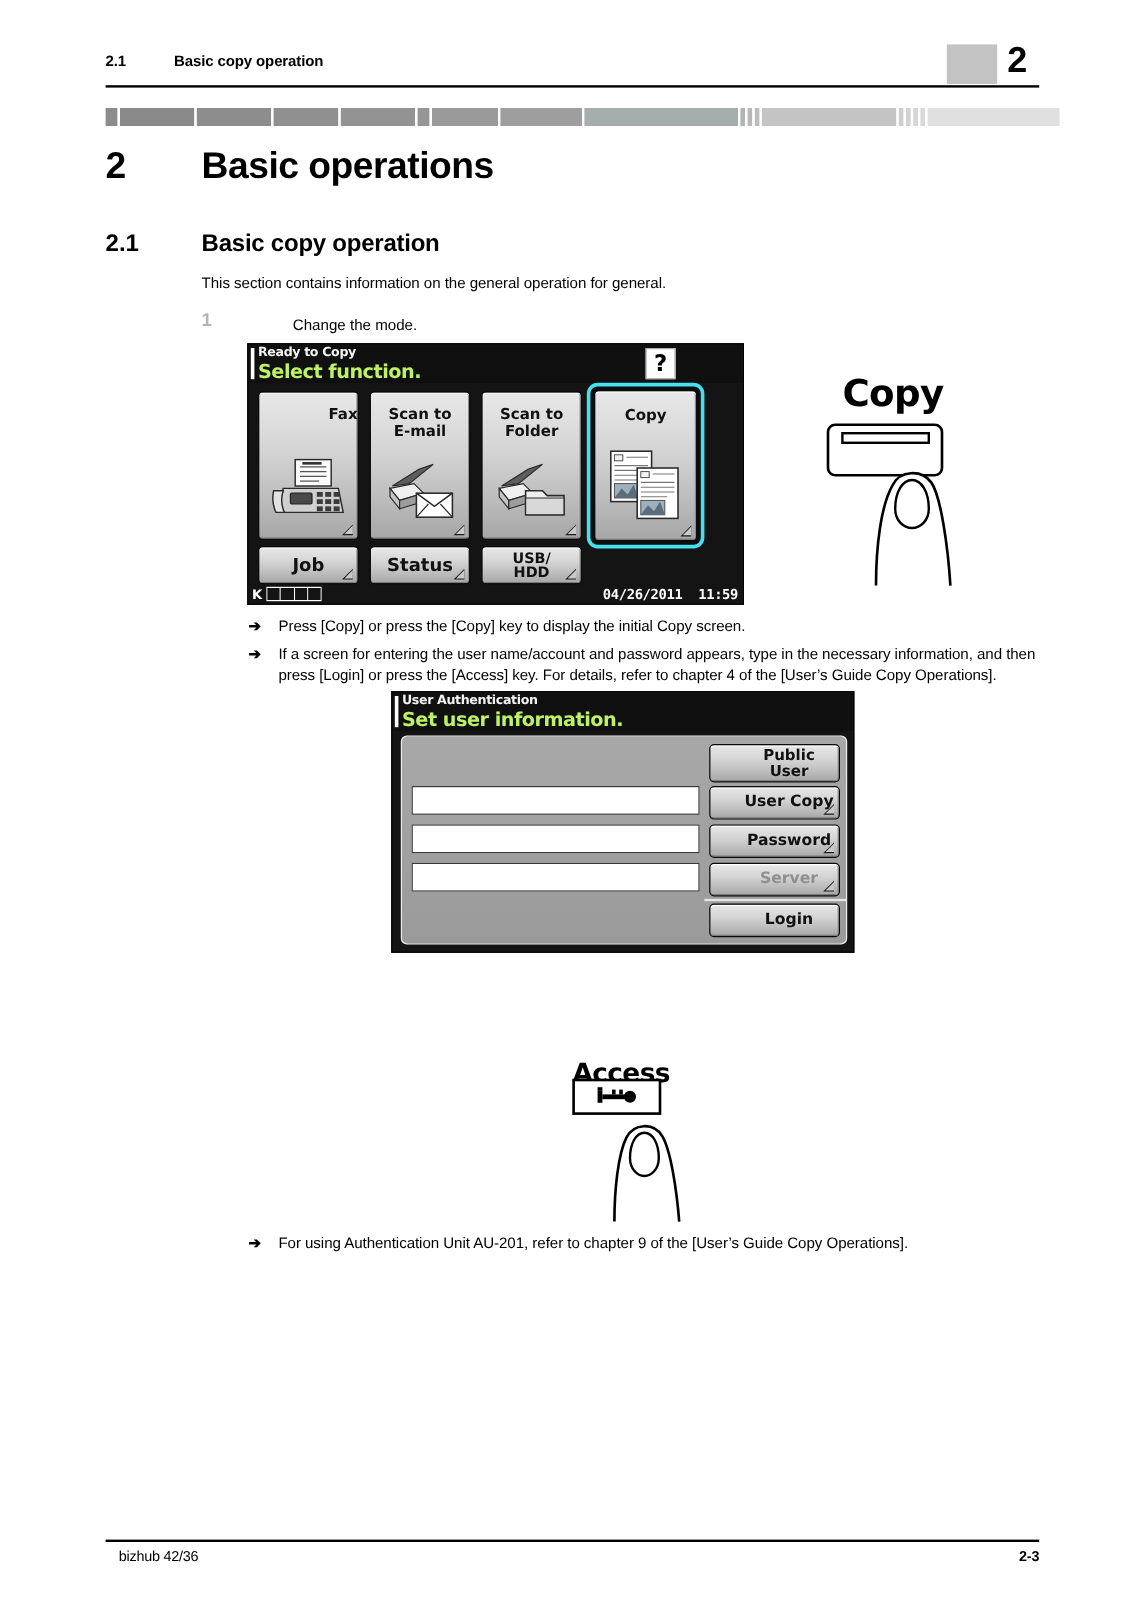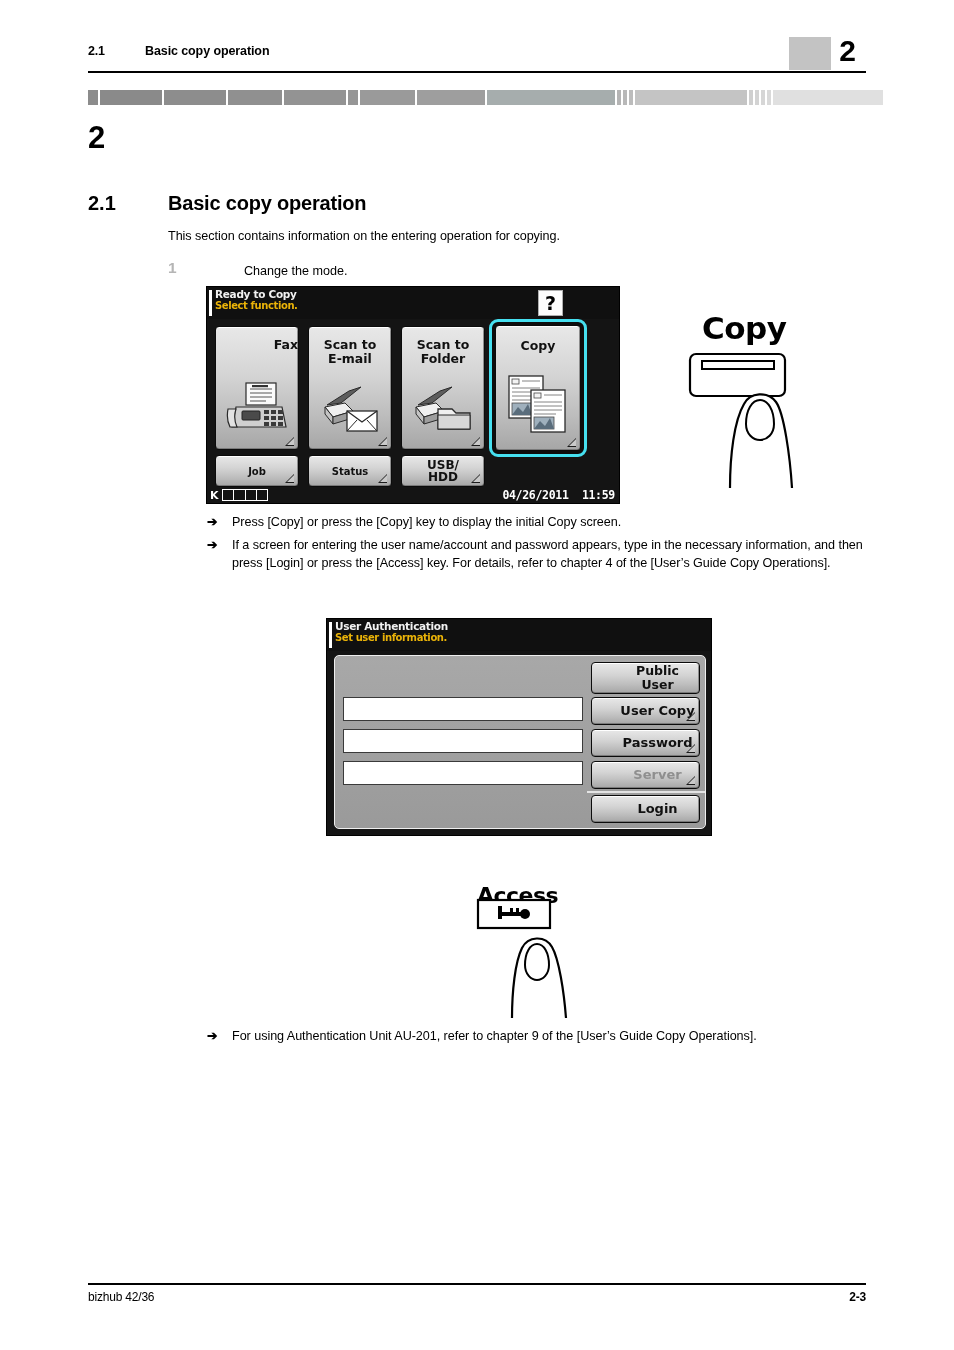--- a/index.html
+++ b/index.html
@@ -129,22 +129,22 @@
     position: absolute; left: 2px; top: 3px; width: 3px; height: 26px;
     background: #ffffff;
   }
   .lcd-status {
     position: absolute; left: 8px; top: 1px;
     font-size: 10.5px; font-weight: bold; letter-spacing: -0.3px;
     color: #f2f2f2;
   }
   .lcd-prompt {
     position: absolute; left: 8px; top: 13px;
-    font-size: 10px; font-weight: bold; letter-spacing: -0.4px;
-    color: #eab308;
+    font-size: 16px; font-weight: bold; letter-spacing: -0.4px;
+    color: #bef264;
   }
   .help-btn {
     position: absolute;
     background: #fdfdfd;
     border: 1px solid #b0b0b0;
     color: #000;
     text-align: center;
     font-weight: bold;
     font-family: "DejaVu Sans", sans-serif;
   }
@@ -195,21 +195,21 @@
   .fnkey { width: 84px; height: 124px; top: 39px; }
   .fnkey .klabel { top: 11px; font-size: 12.5px; line-height: 14px; }
   #key-fax    { position: absolute; left: 8px; text-align: right; }
   #key-scanmail { position: absolute; left: 101px; }
   #key-scanfolder { position: absolute; left: 194px; }
   #ring-copy  { left: 282px; top: 32px; width: 98px; height: 138px; }
   #key-copy   { position: absolute; left: 288px; top: 38px; width: 86px; height: 126px; }
   #key-copy .klabel { top: 12px; font-size: 12.5px; }
 
   .botkey { position: absolute; width: 84px; height: 32px; top: 168px; }
-  .botkey .klabel { top: 50%; transform: translateY(-50%); font-size: 10px; line-height: 13px; }
+  .botkey .klabel { top: 50%; transform: translateY(-50%); font-size: 15px; line-height: 13px; }
   #key-job { left: 8px; }
   #key-status { left: 101px; }
   #key-usbhdd { left: 194px; }
   #key-usbhdd .klabel { line-height: 12px; font-size: 12px; }
 
   .lcd-footer {
     position: absolute; left: 0; right: 0; bottom: 0; height: 16px;
     background: #141414;
   }
   .toner-k {
@@ -231,21 +231,21 @@
     position: absolute; right: 4px; bottom: 1px;
     font-size: 11.5px; font-weight: bold; color: #ffffff;
     font-family: "DejaVu Sans Mono", monospace;
     letter-spacing: -0.3px;
   }
 
   
   .fnicon { position: absolute; left: 50%; transform: translateX(-50%); bottom: 12px; }
 
   
-  #panel-user-auth { left: 326px; top: 618px; width: 386px; height: 218px; }
+  #panel-user-auth { left: 326px; top: 576px; width: 386px; height: 218px; }
   .auth-body {
     position: absolute; left: 7px; top: 36px; width: 372px; height: 174px;
     background: linear-gradient(180deg,#a8a8a8,#9a9a9a);
     border: 1.5px solid #efefef;
     border-radius: 5px;
   }
   .auth-field {
     position: absolute; left: 8px; width: 240px; height: 24px;
     background: #ffffff;
     border: 1.5px solid #3a3a3a;
@@ -283,21 +283,21 @@
   #label-access { left: 477px; top: 873px; font-size: 22px; margin-top: 10px; }
 
   
   .page-footer {
     position: absolute; left: 88px; top: 1283px; width: 778px; height: 30px;
   }
   .footer-rule {
     position: absolute; left: 0; right: 0; top: 0; height: 1.6px; background: #000;
   }
   .footer-left {
-    position: absolute; left: 0; top: 7px;
+    position: absolute; left: 11px; top: 7px;
     font-size: 12px; letter-spacing: -0.2px; text-align: center;
   }
   .footer-right {
     position: absolute; right: 0; top: 7px;
     font-size: 12px; font-weight: bold; letter-spacing: -0.2px;
   }
 </style>
 </head>
 <body>
 
@@ -342,28 +342,29 @@
     <i class="stripe-gap"></i>
     <i style="width: 4px; background: rgb(214, 214, 214); flex: 0 0 auto;"></i>
     <i class="stripe-gap"></i>
     <i style="width: 4px; background: rgb(217, 217, 217); flex: 0 0 auto;"></i>
     <i class="stripe-gap"></i>
     <i style="width: 110px; background: rgb(224, 224, 224); flex: 0 0 auto;"></i>
   </div>
 
 <div class="chapter-line">
   <span class="chapter-num">2</span>
+  <span class="chapter-title">Basic operations</span>
 </div>
 
 <div class="section-line">
   <span class="section-num">2.1</span>
   <span class="section-title">Basic copy operation</span>
 </div>
 
-<p class="intro-para">This section contains information on the entering operation for copying.</p>
+<p class="intro-para">This section contains information on the general operation for general.</p>
 
 <span class="step-num">1</span>
 <span class="step-text">Change the mode.</span>
 
 <div class="lcd" id="panel-select-function">
   <div class="lcd-titlebar"></div>
   <div class="lcd-accentbar"></div>
   <span class="lcd-status">Ready to Copy</span>
   <span class="lcd-prompt">Select function.</span>
 

